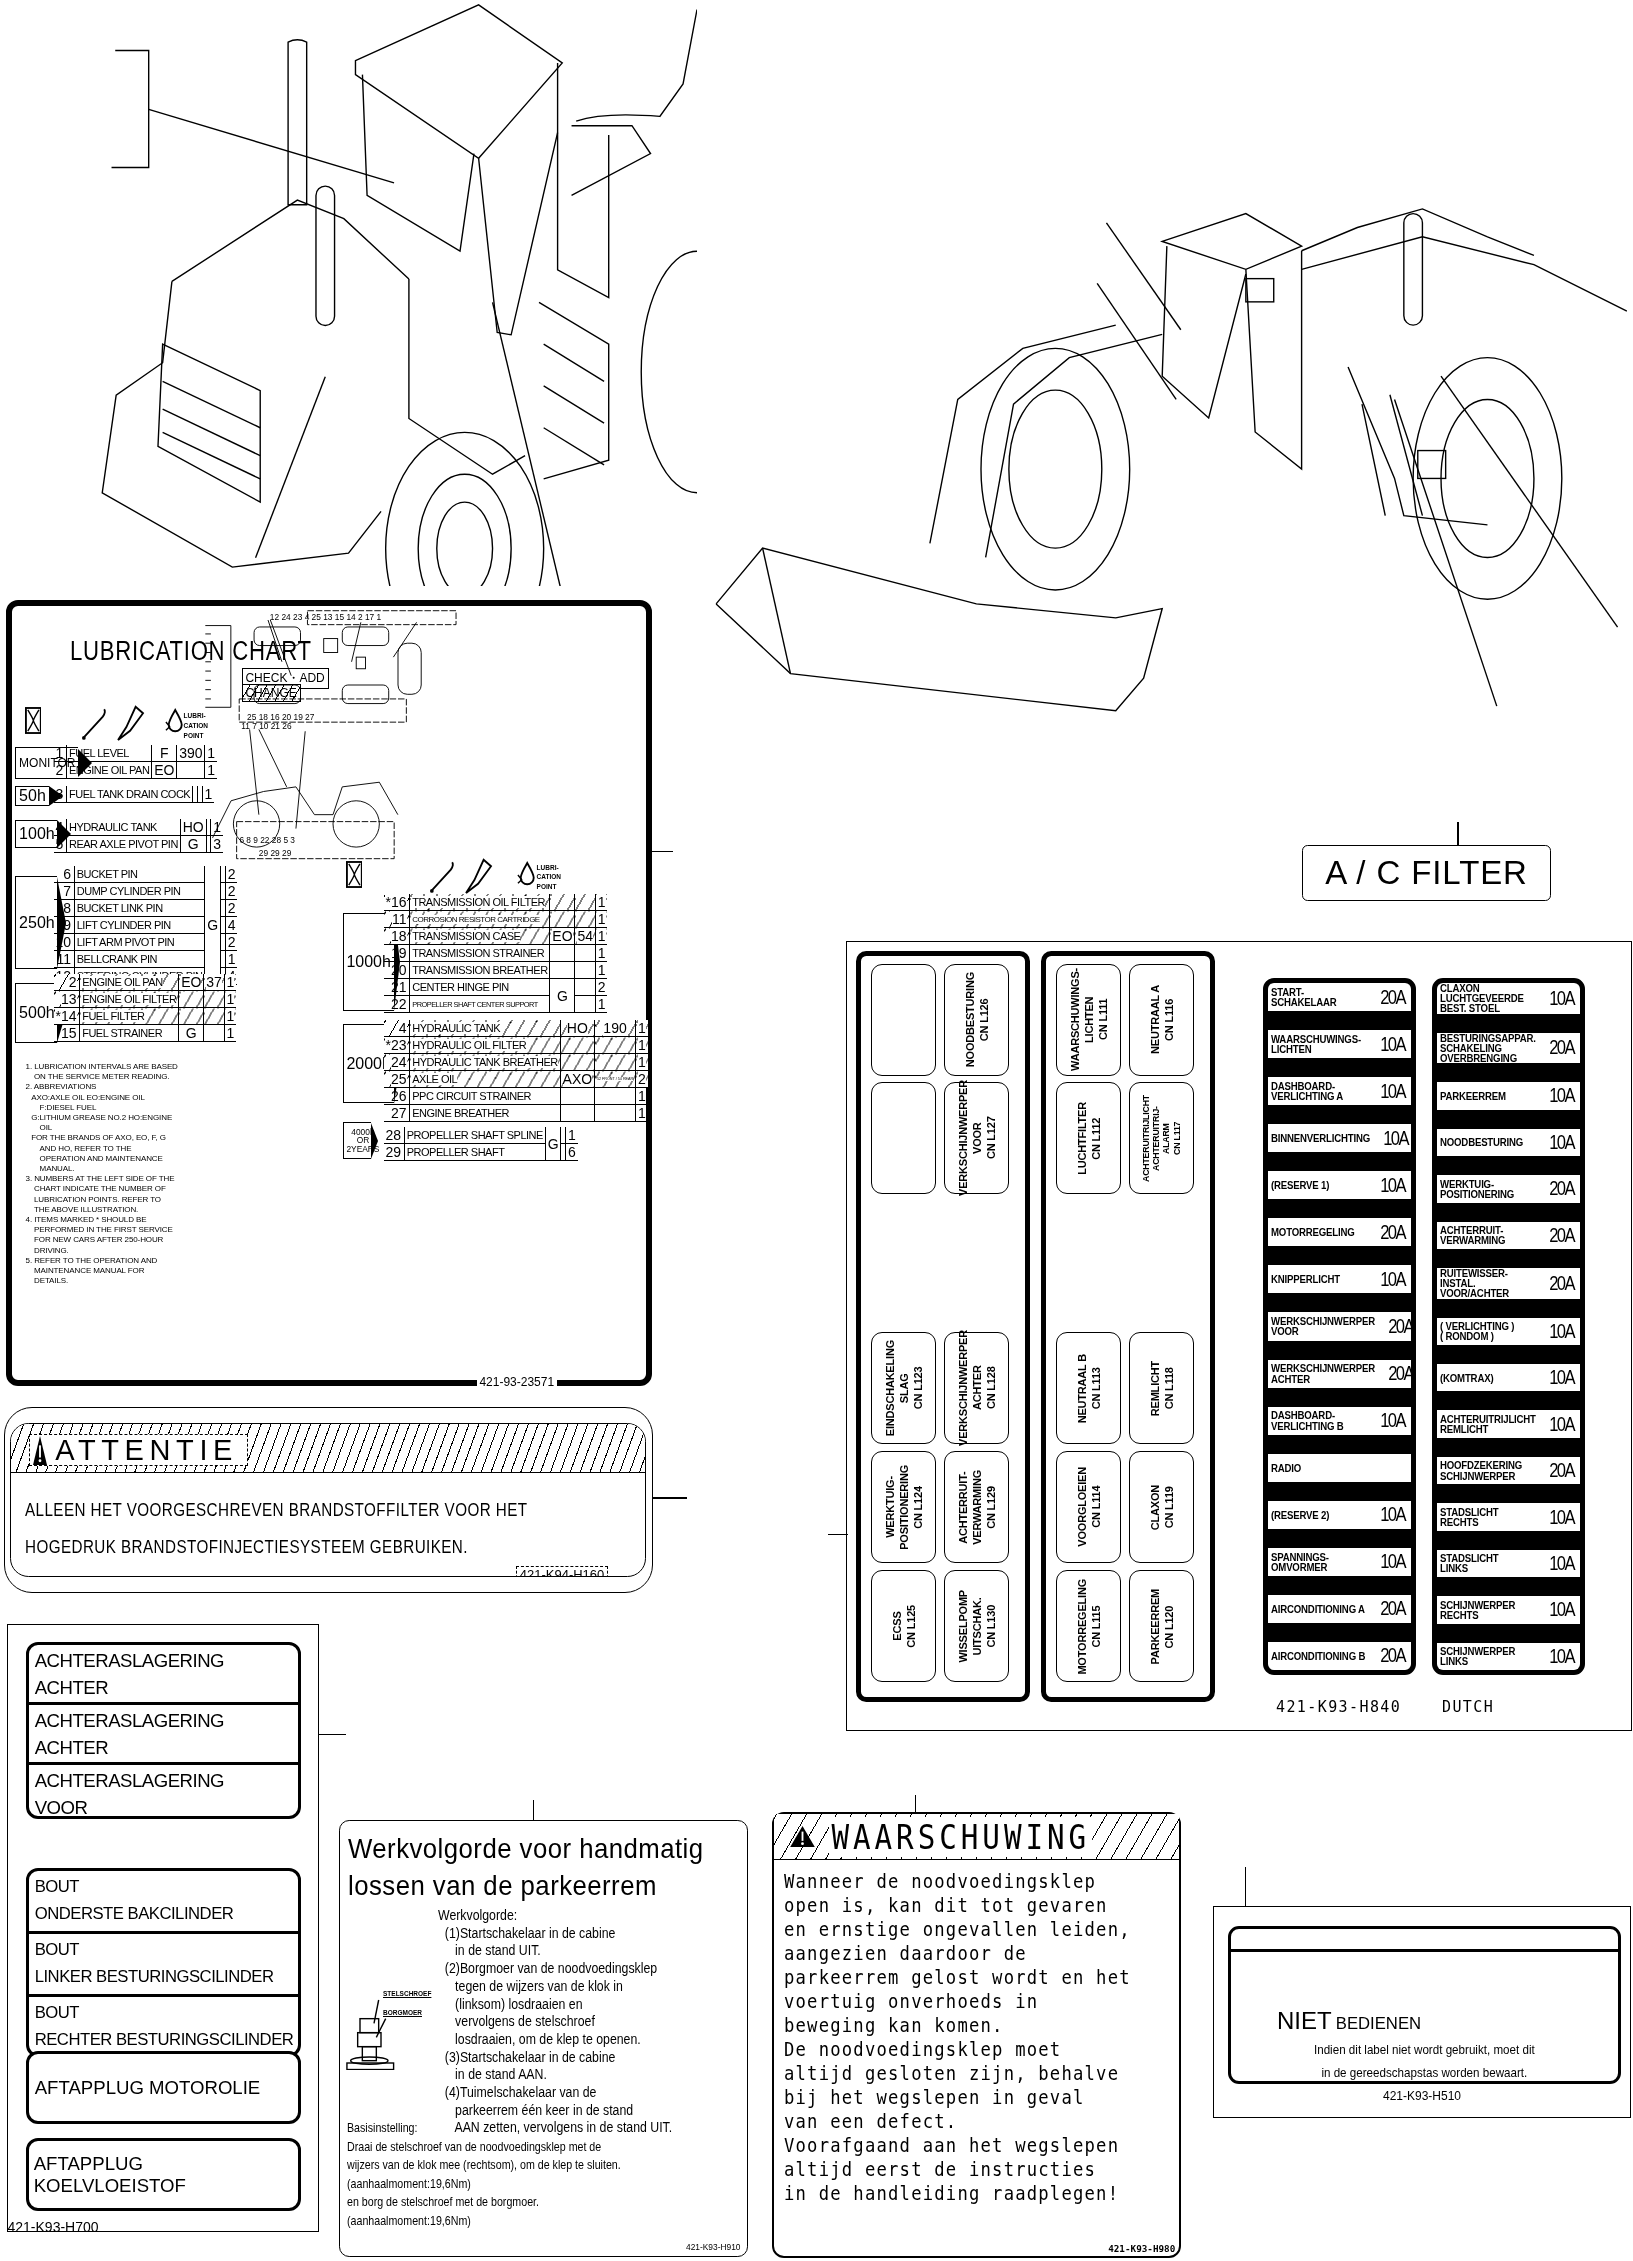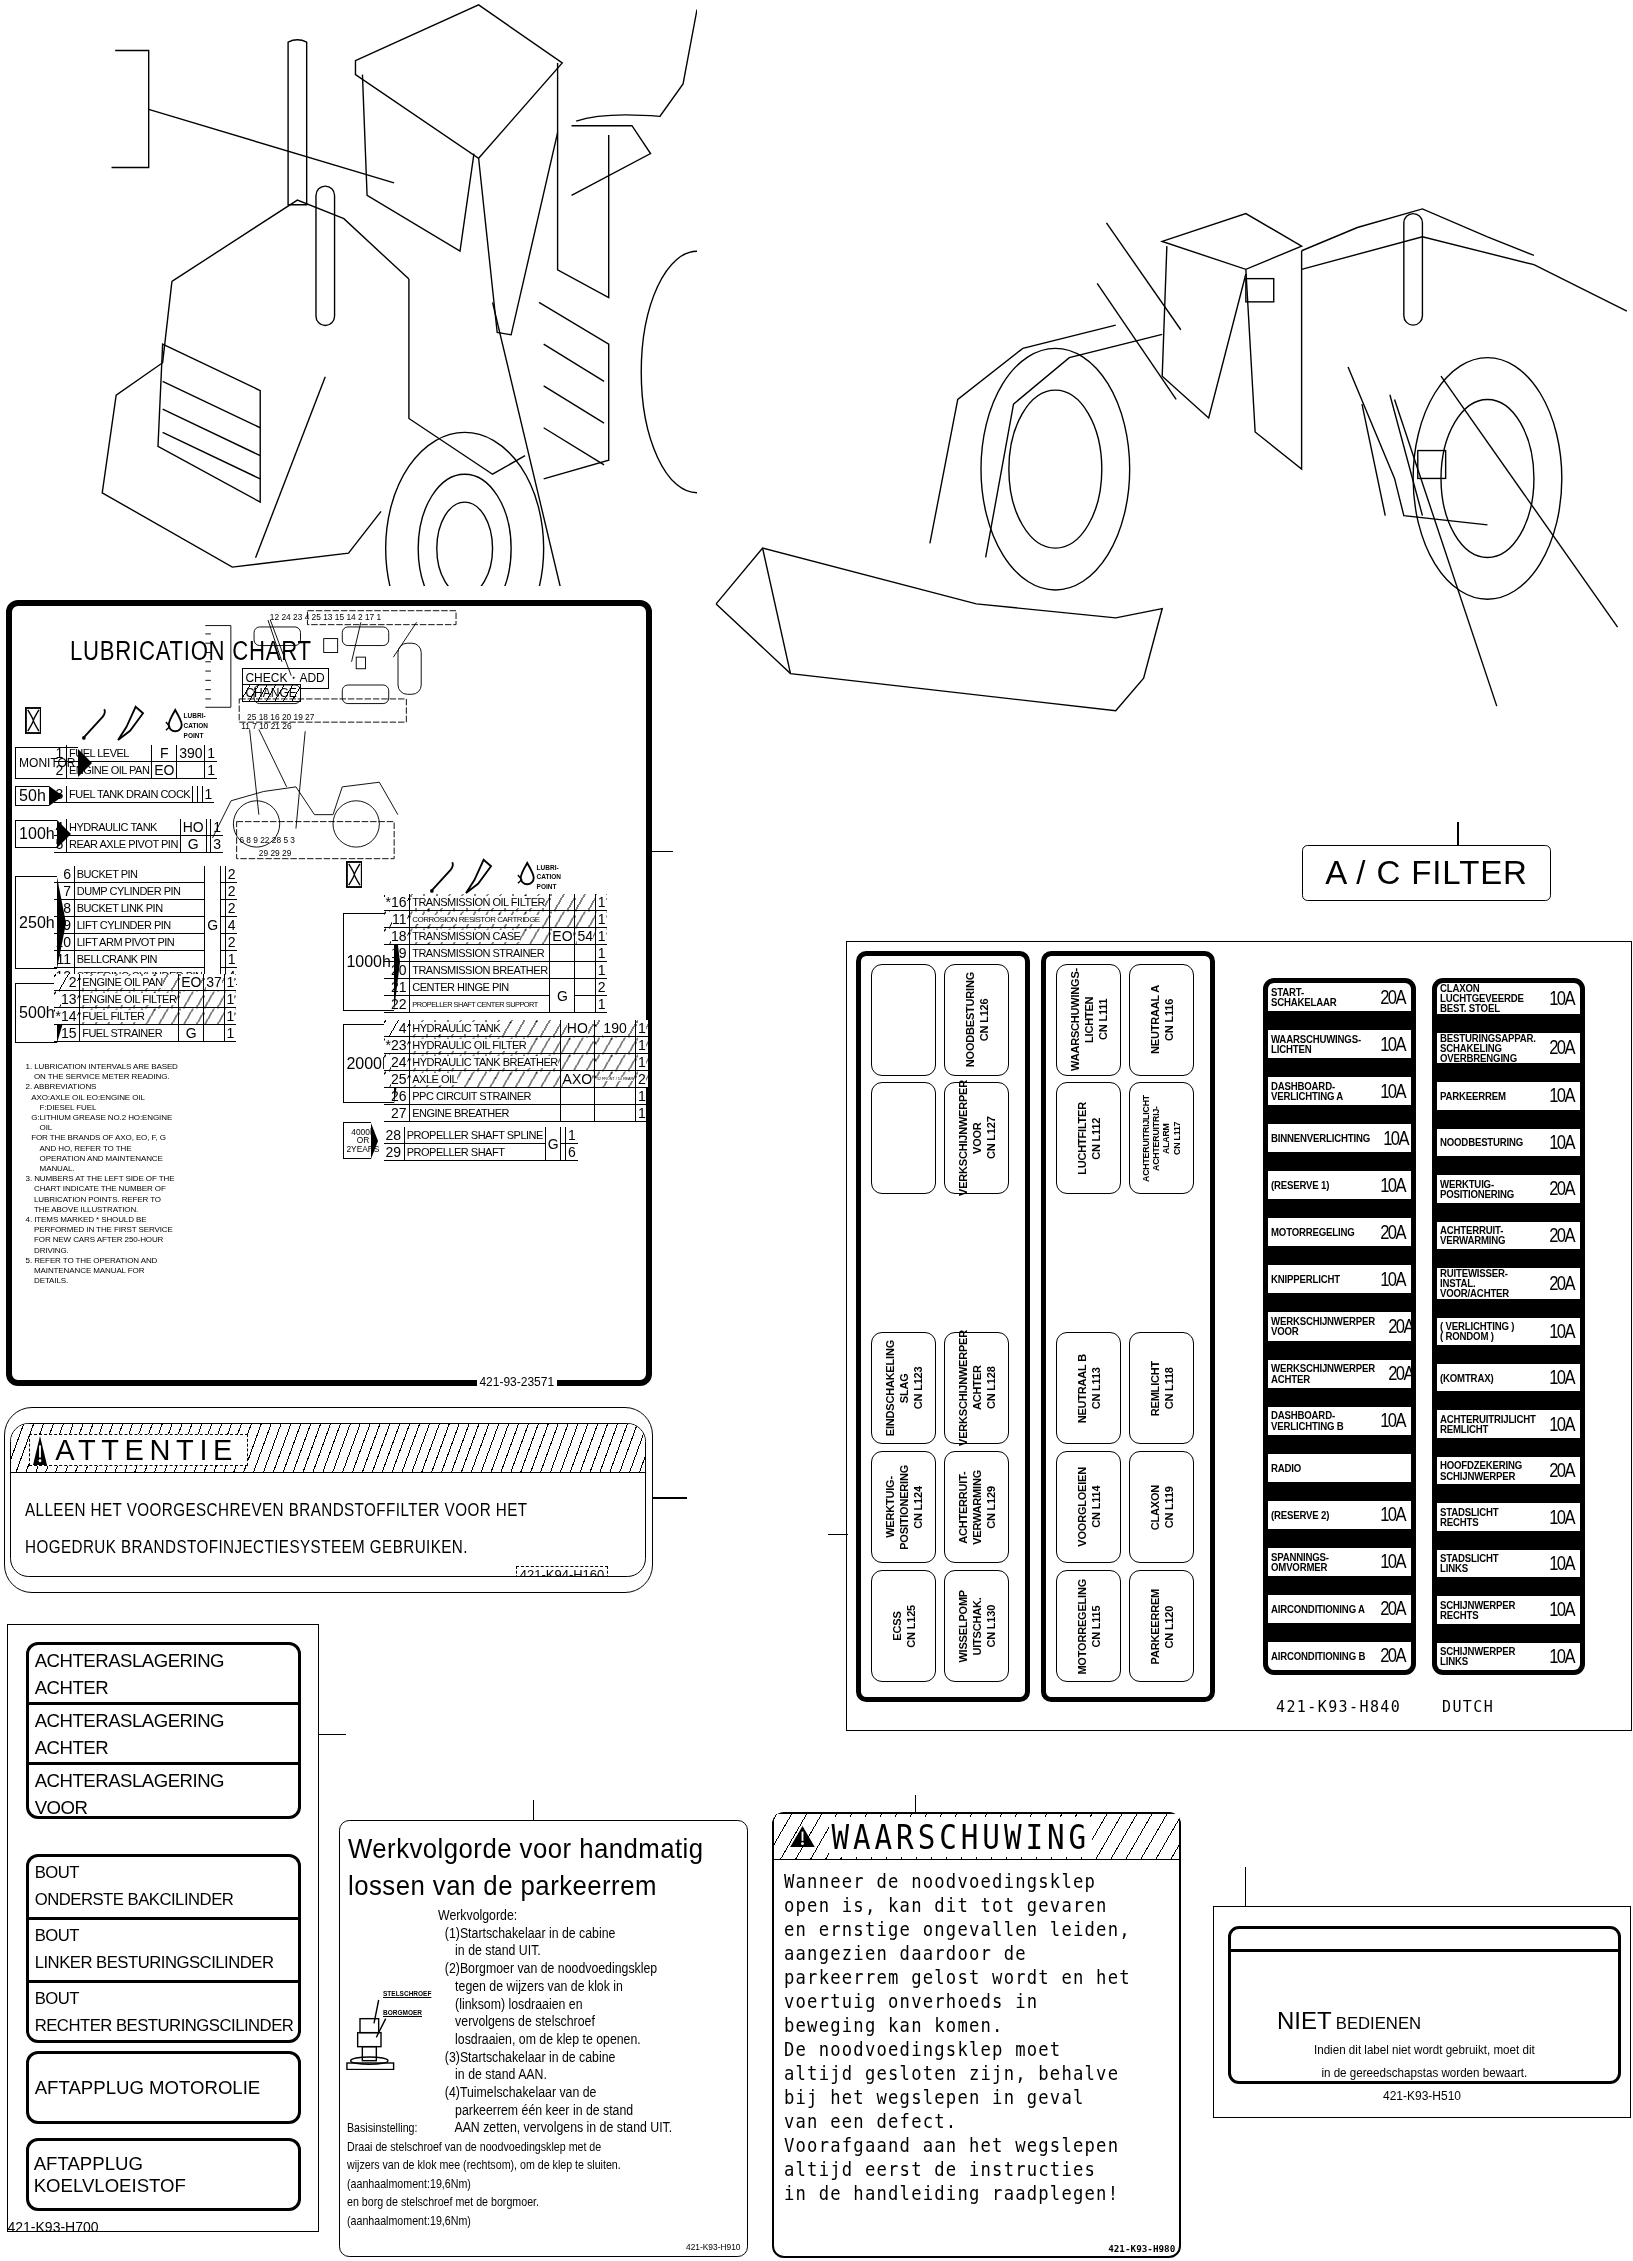--- a/index.html
+++ b/index.html
@@ -775,21 +775,21 @@
 <div class="line" style="left:318px;top:1734px;width:28px;height:1.4px"></div>
 <div id="plugs" class="abs">
   <div class="grp" style="top:16.7px;height:177px">
     <div class="cell" style="height:60px;white-space:pre">ACHTERASLAGERING
 ACHTER</div>
     <div class="cell" style="height:60px;white-space:pre">ACHTERASLAGERING
 ACHTER</div>
     <div class="cell" style="height:60px;white-space:pre">ACHTERASLAGERING
 VOOR</div>
   </div>
-  <div class="grp" style="top:229px;height:189px">
+  <div class="grp" style="top:243px;height:189px">
     <div class="cell" style="height:63px;white-space:pre;font-size:16.7px;line-height:27px">BOUT
 ONDERSTE BAKCILINDER</div>
     <div class="cell" style="height:63px;white-space:pre;font-size:16.7px;line-height:27px">BOUT
 LINKER BESTURINGSCILINDER</div>
     <div class="cell" style="height:60px;white-space:pre;font-size:16.7px;line-height:27px">BOUT
 RECHTER BESTURINGSCILINDER</div>
   </div>
   <div class="grp" style="top:426px;height:73px;display:flex;align-items:center;padding-left:5.6px;font-size:18.6px">
       <span>AFTAPPLUG MOTOROLIE</span>
     </div>

